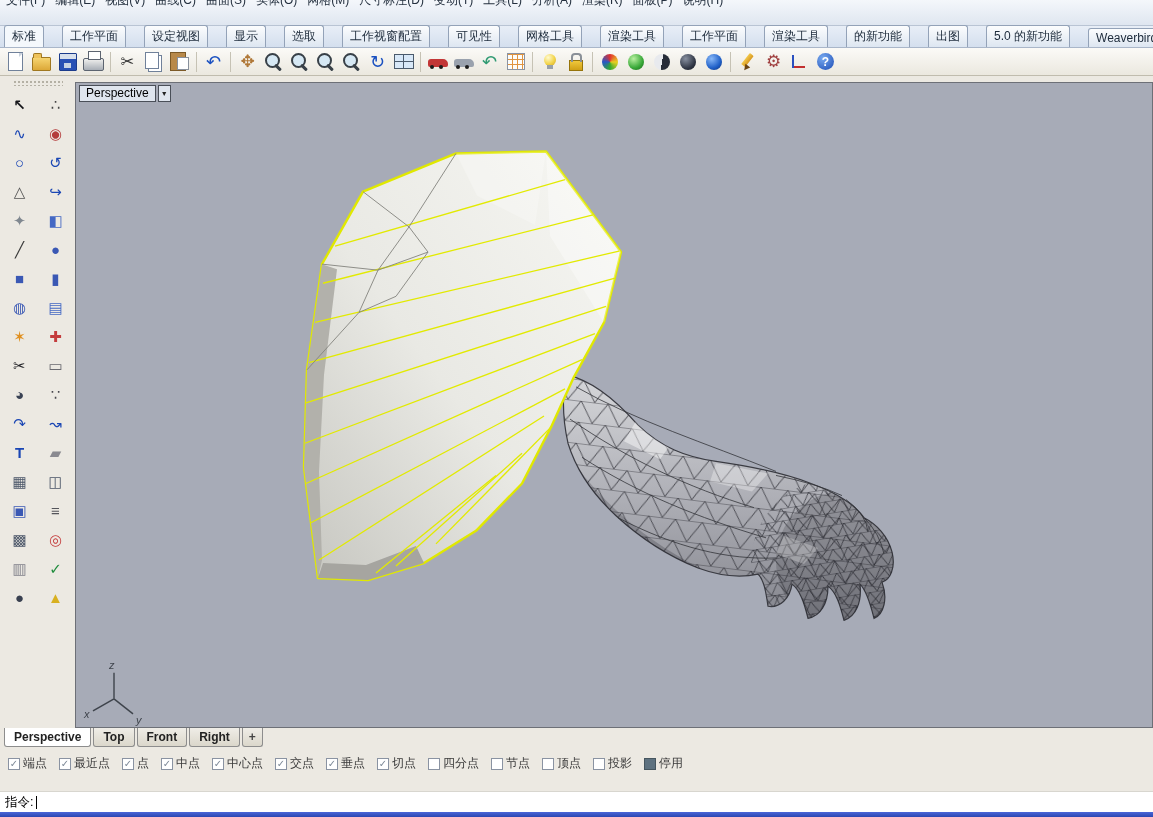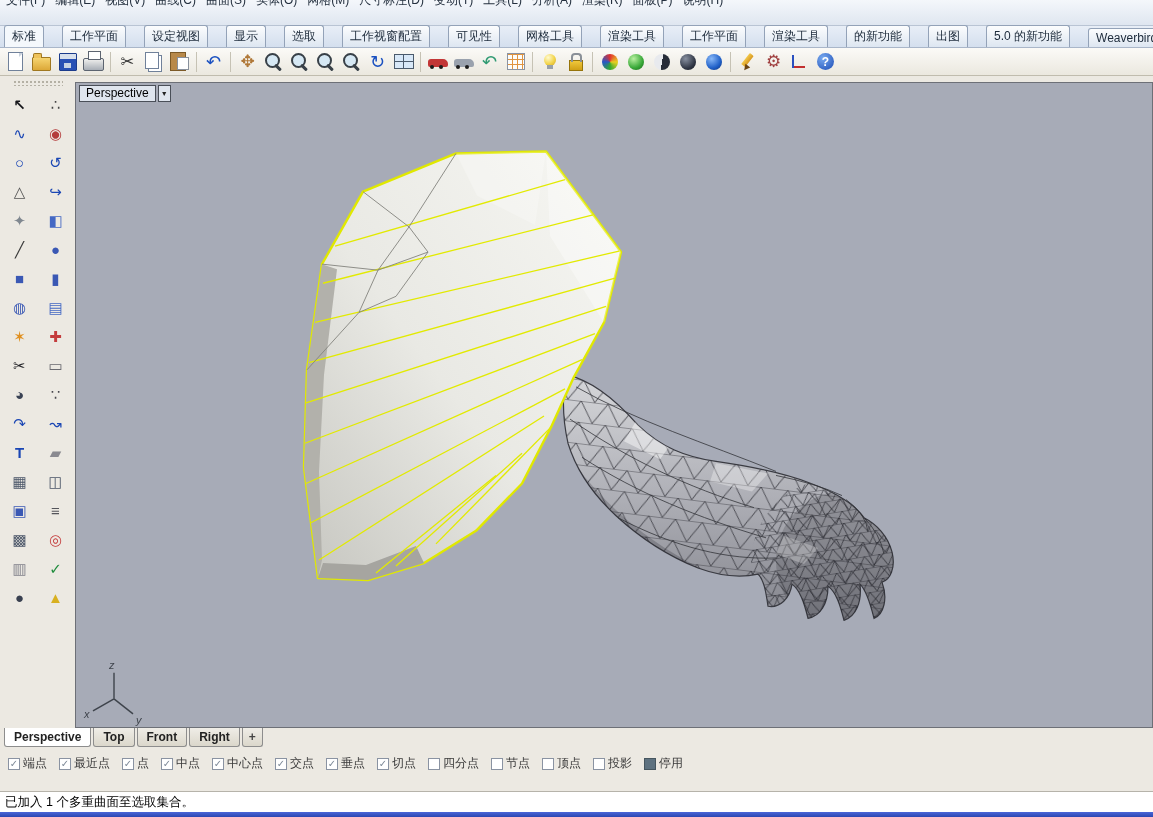--- a/index.html
+++ b/index.html
@@ -372,20 +372,21 @@
         <span>投影</span>
       </label>
     <label class="os">
         <span class="cb filled"></span>
         <span>停用</span>
       </label>
   </div>
 
   <div class="gapbar"></div>
 
-  <div class="history">
-    <span>已加入 1 个多重曲面至选取集合。</span>
-  </div>
-
+
+  <div class="command">
+    <span>指令:</span>
+    <span class="caret"></span>
+  </div>
 
   <div class="taskbar"></div>
 
 </div>
 
 </body></html>

